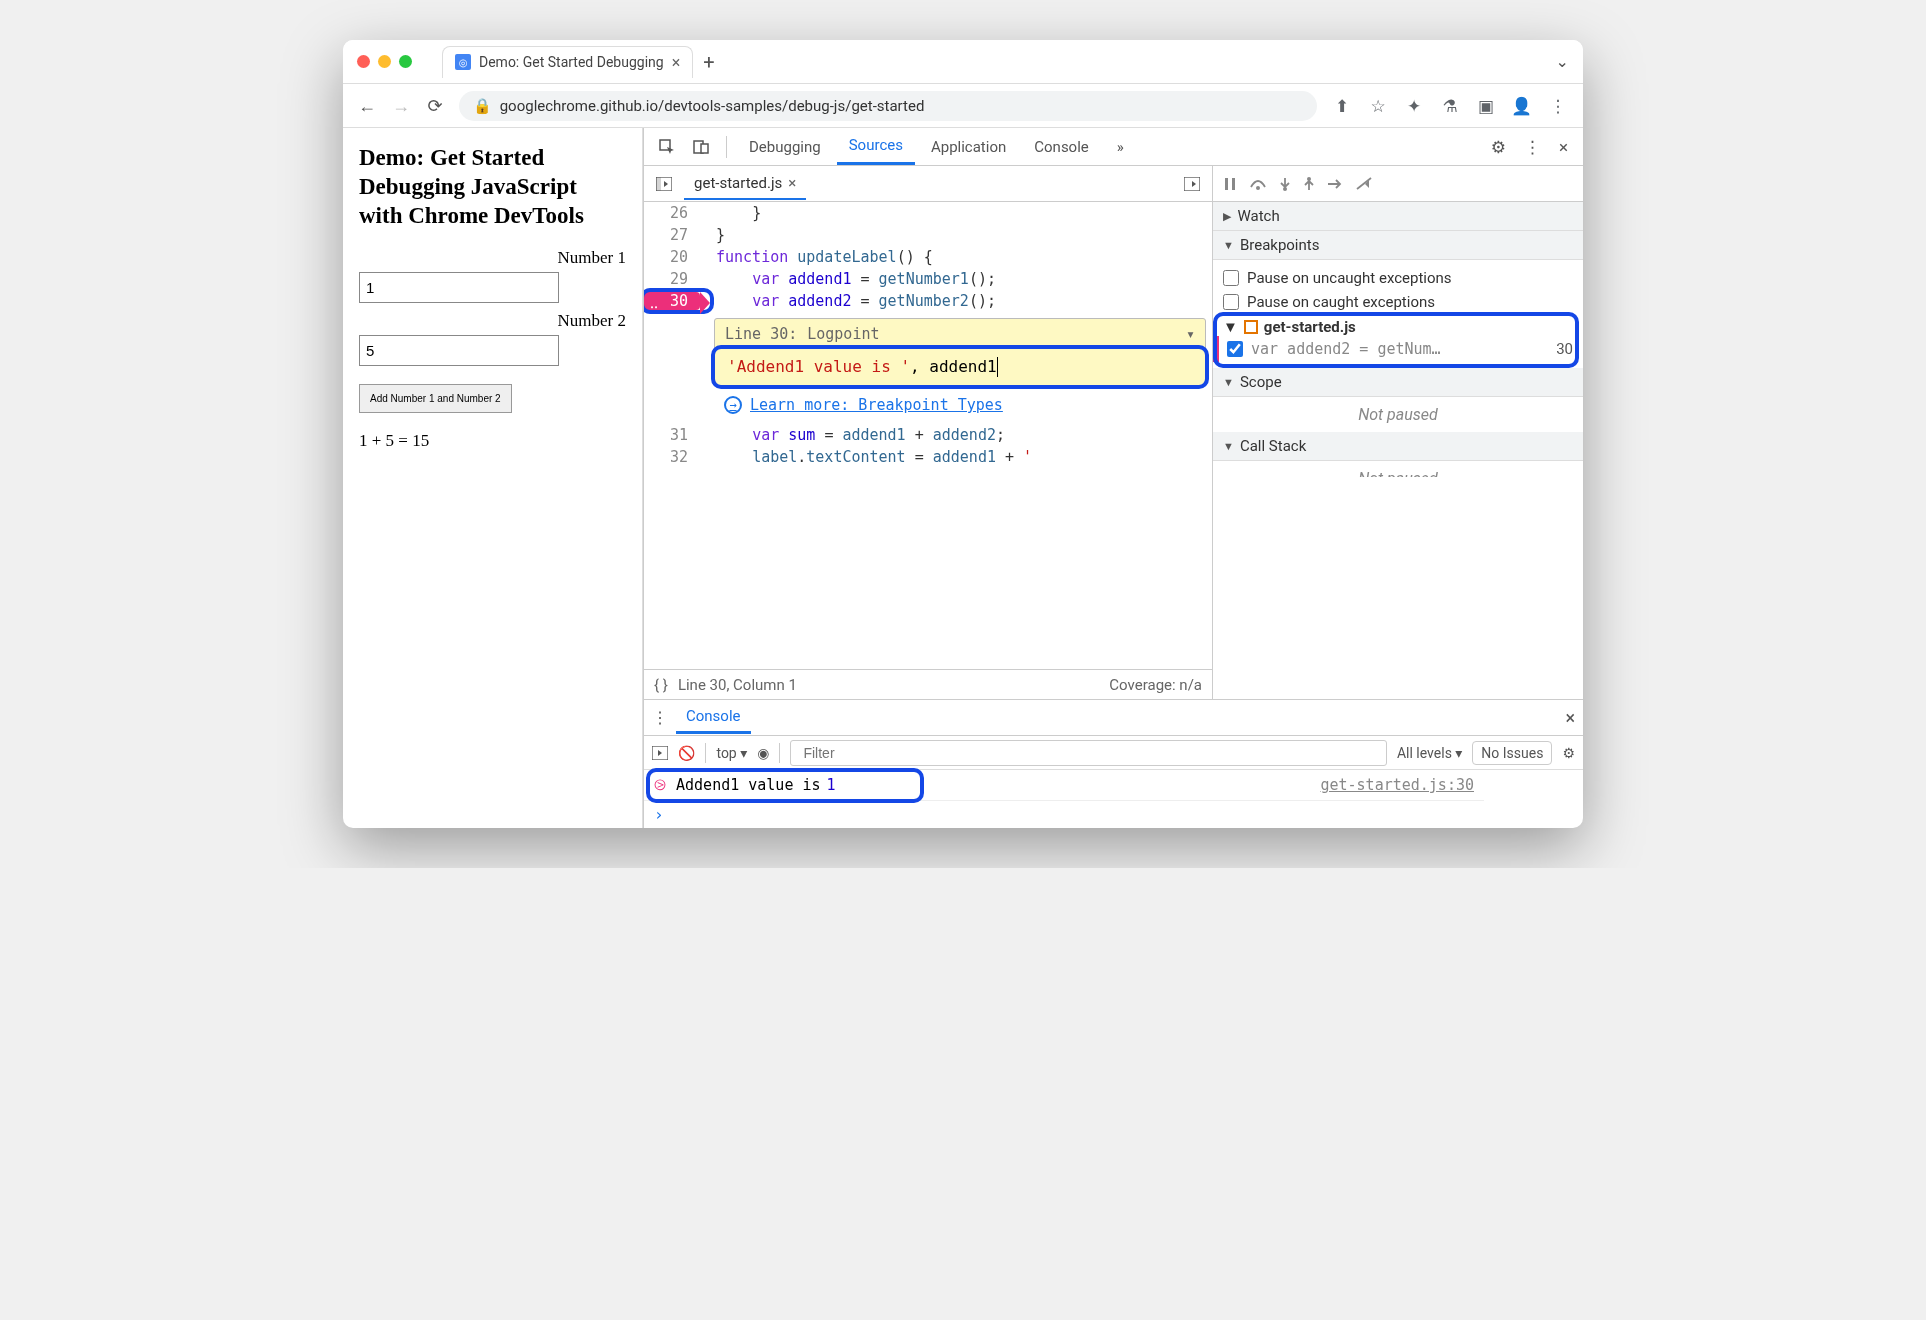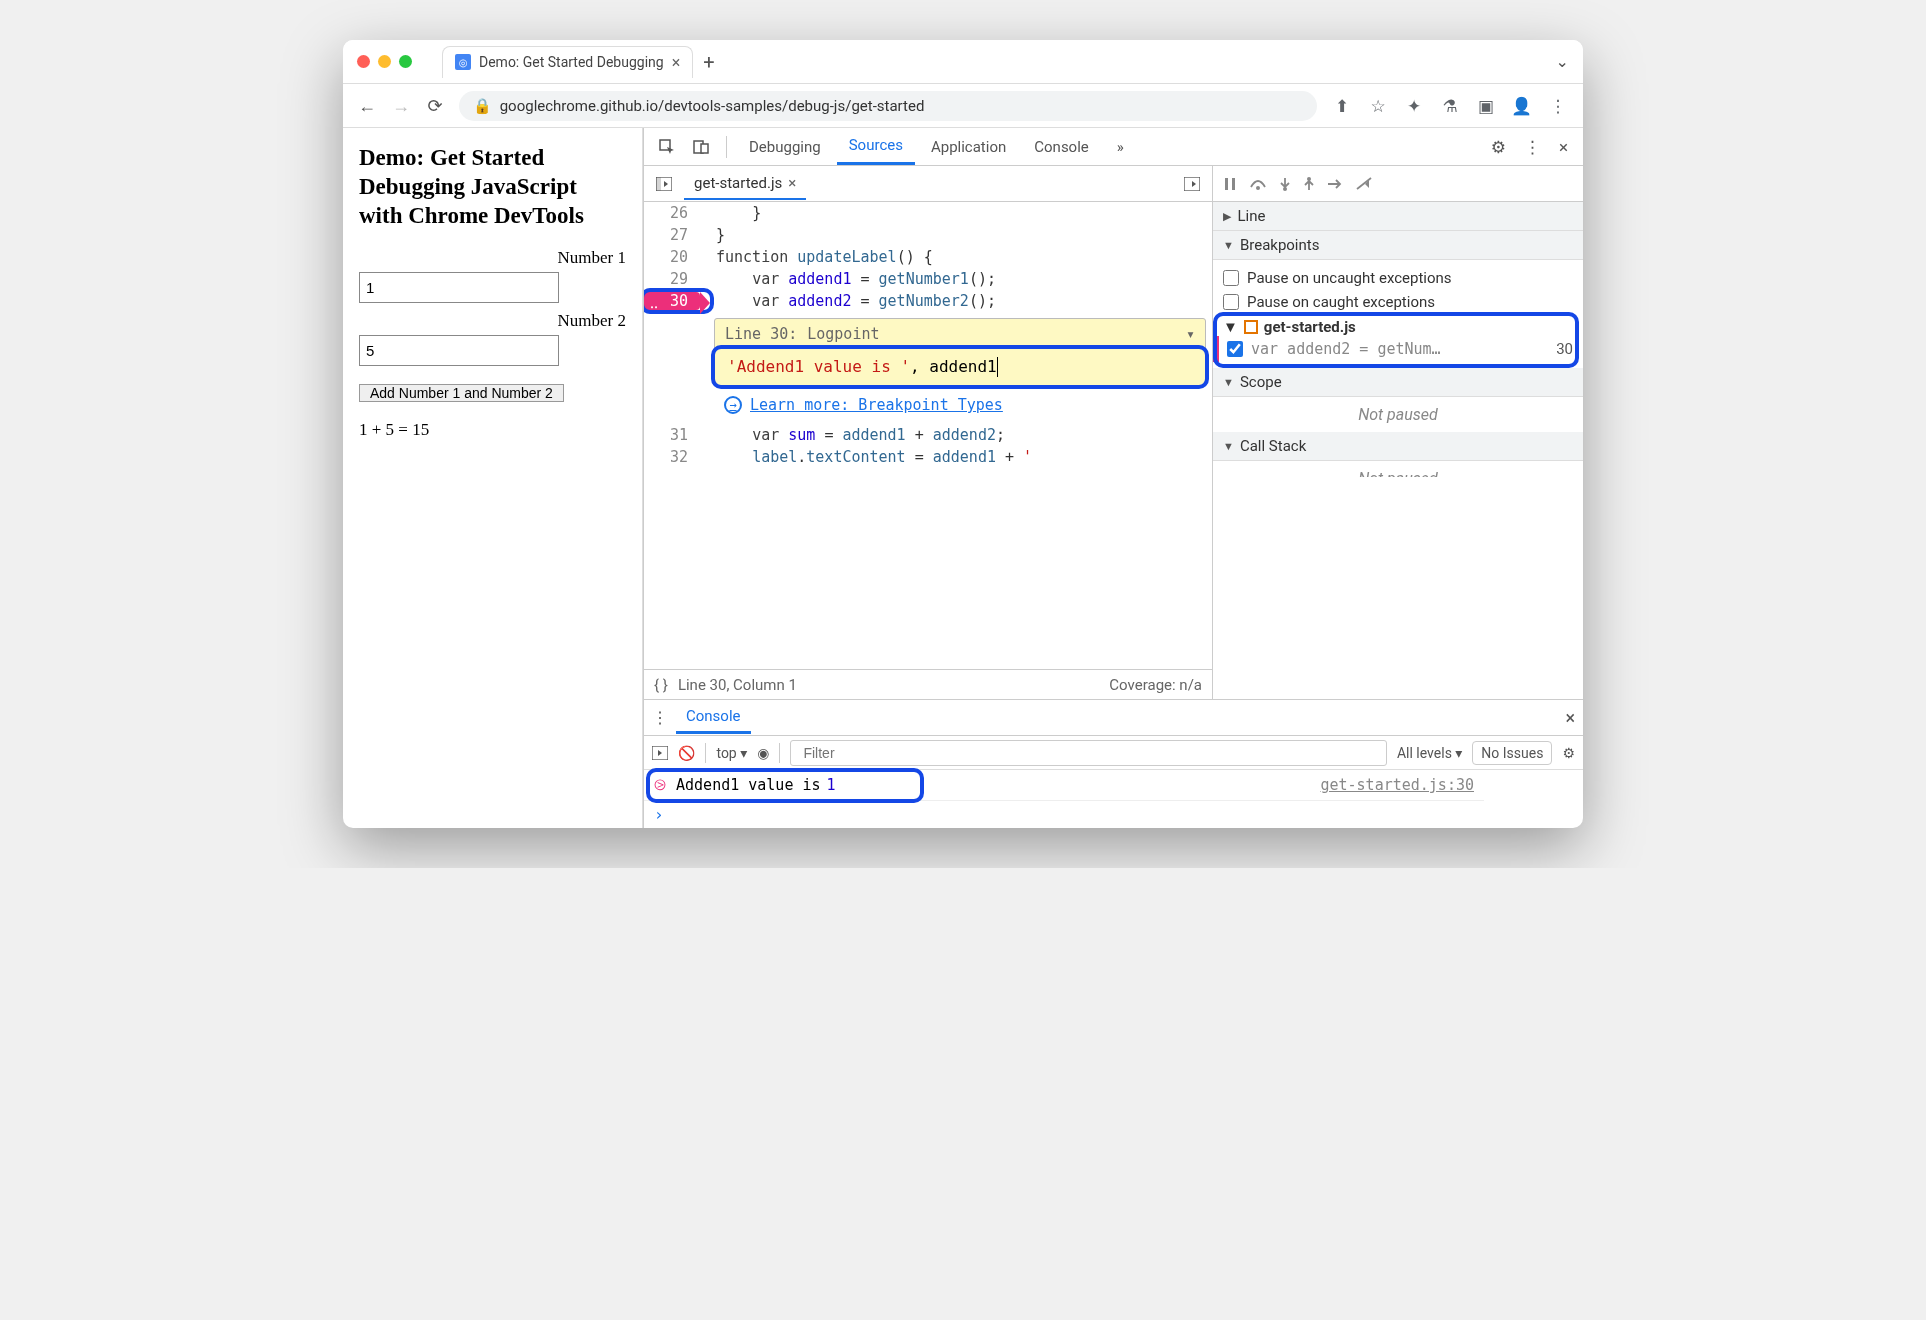--- a/index.html
+++ b/index.html
@@ -26,21 +26,21 @@
 .addr { flex: 1; background: #f1f3f4; border-radius: 20px; padding: 6px 14px; display: flex; align-items: center; gap: 8px; font-size: 15px; color: #333; }
 .lock { color: #5f6368; }
 .ricon { color: #5f6368; font-size: 17px; cursor: pointer; width: 22px; text-align: center; }
 
 
 .main { display: flex; height: 700px; }
 .page { width: 300px; padding: 16px; border-right: 1px solid #ddd; }
 .page h1 { font-family: Georgia, serif; font-size: 23px; font-weight: bold; margin-bottom: 18px; line-height: 1.25; }
 .page label { display: block; font-family: Georgia, serif; font-size: 17px; margin: 8px 0 4px; text-align: right; }
 .page input[type=text] { width: 200px; padding: 6px; font-size: 15px; border: 1px solid #888; }
-.page button { margin-top: 18px; padding: 0 10px; font-size: 14px; background: #efefef; border: 1px solid #999; cursor: pointer; }
+.page button { margin-top: 18px; padding: 8px 10px; font-size: 10px; background: #efefef; border: 1px solid #999; cursor: pointer; }
 .page .result { margin-top: 18px; font-family: Liberation Serif, serif; font-size: 17px; }
 
 
 .devtools { flex: 1; display: flex; flex-direction: column; border-left: 1px solid #ccc; }
 .dt-tabs { height: 38px; display: flex; align-items: center; border-bottom: 1px solid #ccc; padding: 0 8px; gap: 4px; }
 .dt-tabs .dticon { color: #555; padding: 0 6px; display:flex; align-items:center; }
 .dt-tabs .sep { width: 1px; height: 22px; background: #ccc; margin: 0 6px; }
 .dt-tab { padding: 8px 12px; color: #555; font-size: 15px; cursor: pointer; }
 .dt-tab.active { color: #1a73e8; border-bottom: 3px solid #1a73e8; }
 .dt-tabs .spacer { flex: 1; }
@@ -58,21 +58,21 @@
 .file-tabs .fbtn { color: #555; padding: 0 6px; cursor: pointer; font-size: 15px; }
 .file-tabs .spacer { flex: 1; }
 
 .code { flex: 1; overflow: auto; position: relative; font-family: Menlo, Consolas, monospace; font-size: 15px; }
 .cline { display: flex; align-items: center; height: 22px; }
 .gutter { width: 56px; text-align: right; padding-right: 12px; color: #888; position: relative; }
 .gutter.logpoint { background: #ec2f7a; color: #fff; border-radius: 0 4px 4px 0; position: relative; }
 .gutter.logpoint::after { content: ''; position: absolute; right: -10px; top: 0; width: 0; height: 0; border-top: 11px solid transparent; border-bottom: 11px solid transparent; border-left: 10px solid #ec2f7a; }
 .hl-ring { position: absolute; left: -4px; top: -4px; right: -14px; bottom: -4px; border: 4px solid #1447e6; border-radius: 10px; }
 .ctext { padding-left: 16px; white-space: pre; }
-.kw { color: #404040; }
+.kw { color: #6d28d9; }
 .fn { color: #1c00cf; }
 .ident { color: #326891; }
 .op { color: #333; }
 .str { color: #c41a16; }
 
 .bp-editor { margin: 6px 6px 6px 70px; border: 1px solid #bbb; background: #fef9c3; border-radius: 3px; }
 .bp-head { display: flex; align-items: center; padding: 6px 10px; color: #666; font-size: 15px; font-family: Menlo, Consolas, monospace; }
 .bp-head .dd { margin-left: auto; color: #666; }
 .bp-input { padding: 8px 12px; font-family: Menlo, Consolas, monospace; font-size: 16px; display:flex; }
 .bp-input .cursor { border-right: 1px solid #000; height: 20px; }
@@ -320,21 +320,21 @@
               <span class="dicon">
                   <svg width="18" height="14">
                     <path d="M1 7 L10 7 L14 3 L14 11 L10 7" fill="#888"></path>
                     <line x1="2" y1="12" x2="16" y2="1" stroke="#888" stroke-width="1.8"></line>
                   </svg>
                 </span>
             </div>
 
             <div class="section-h">
                 <span class="tri">▶</span>
-                <span>Line</span>
+                <span>Watch</span>
               </div>
 
             <div class="section-h">
                 <span class="tri">▼</span>
                 <span>Breakpoints</span>
               </div>
             <div class="section-b">
               <div class="chk">
                   <input type="checkbox" style="">
                   <span>Pause on uncaught exceptions</span>

